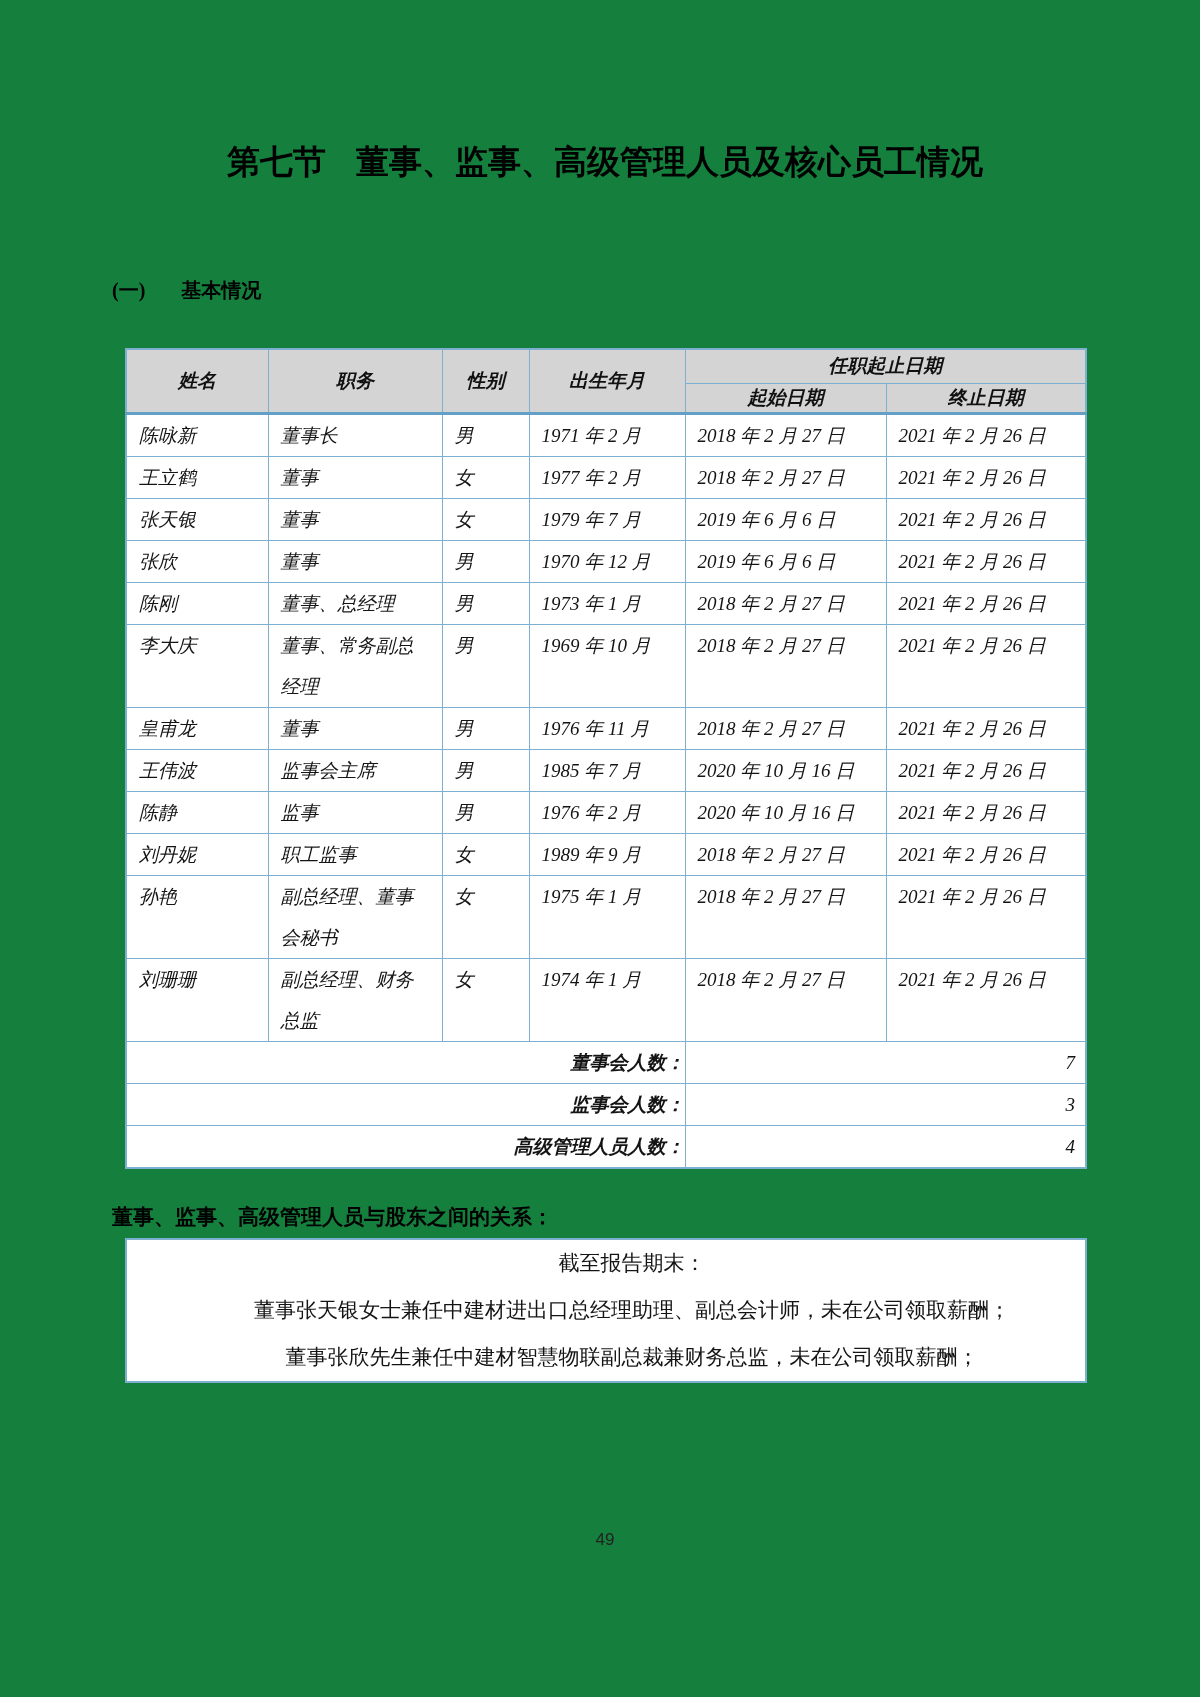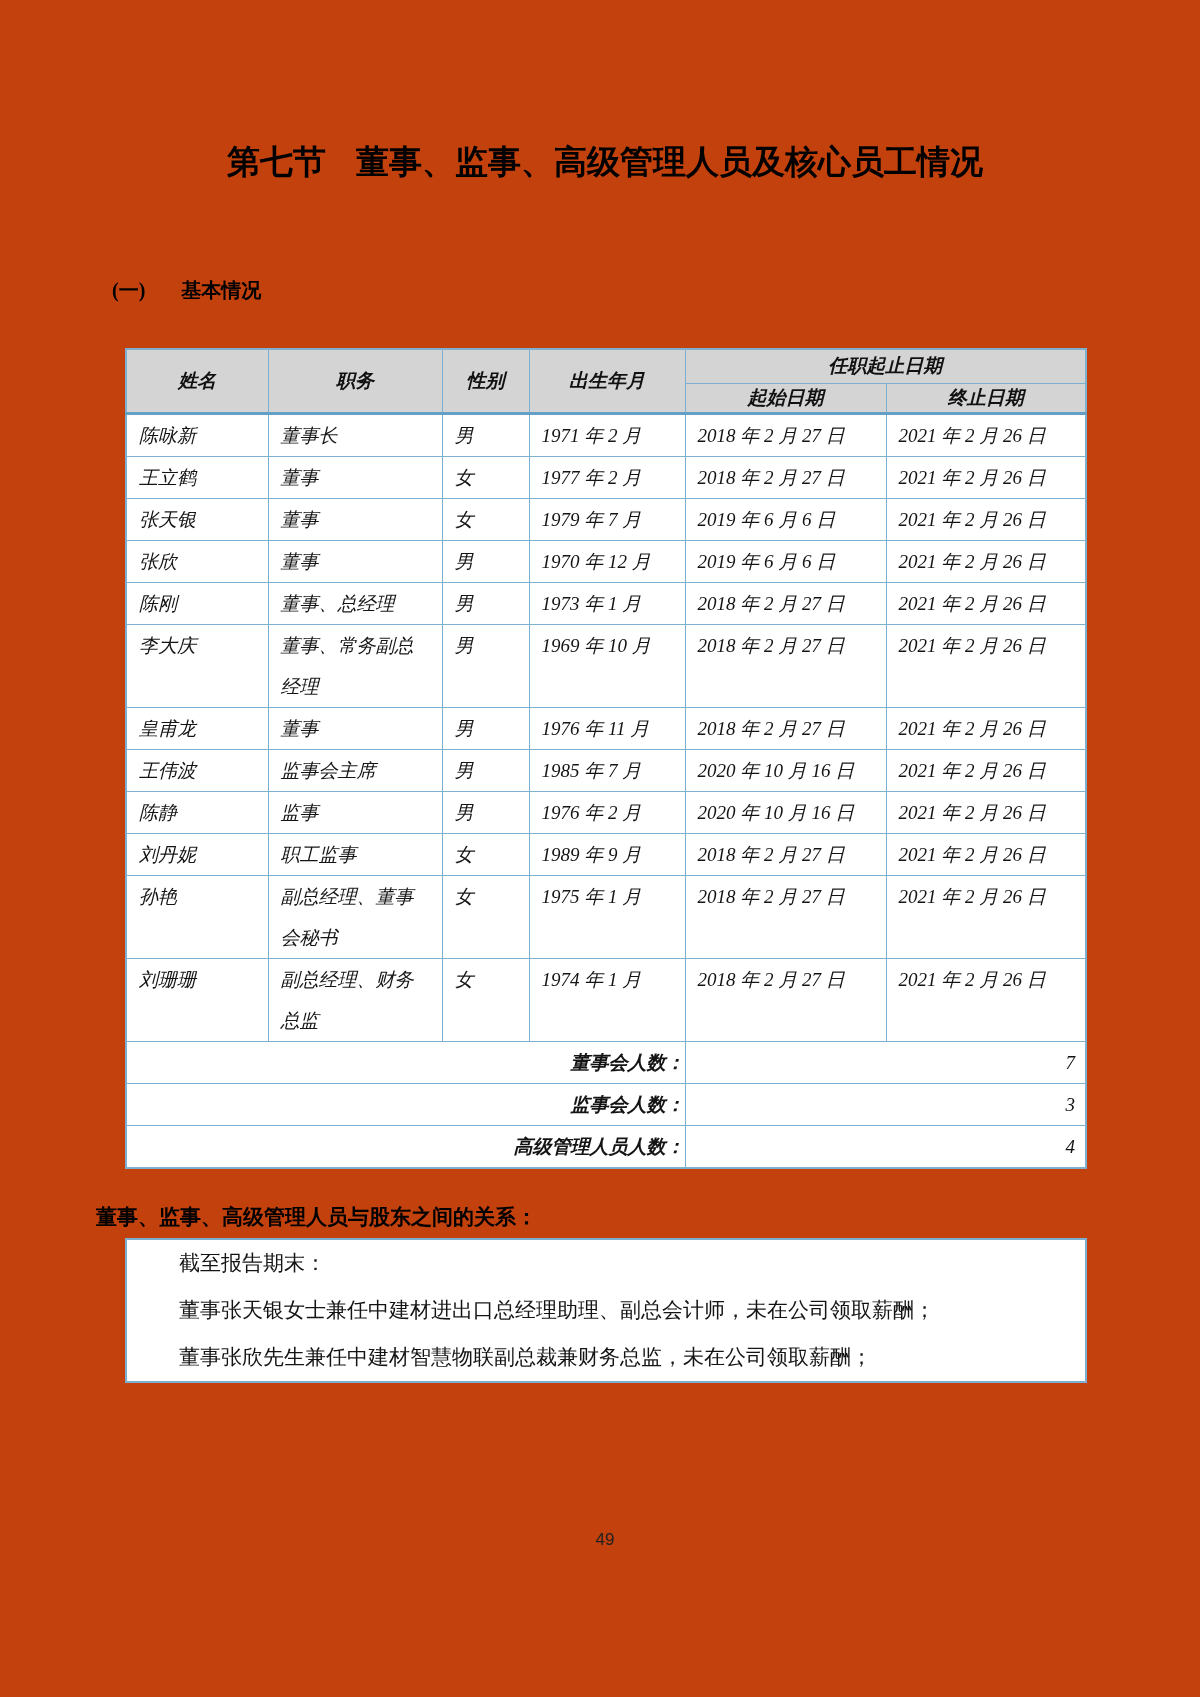--- a/index.html
+++ b/index.html
@@ -1,19 +1,19 @@
 <!DOCTYPE html>
 <html><head>
 <meta charset="utf-8">
 <style>
   html,body { margin:0; padding:0; background:#ffffff; }
   .page {
     position:relative;
     width:1200px; height:1697px;
-    background:#c2410c;
+    background:#15803d;
     font-family:"Liberation Serif","DejaVu Serif",serif;
     color:#1a1a1a;
     overflow:hidden;
   }
   
   .doc-title {
     position:absolute; top:140px; left:125px; width:960px;
     text-align:center; font-size:33px; font-weight:700; color:#000;
     line-height:44px; white-space:nowrap;
   }
@@ -55,26 +55,26 @@
   .srow { height:41px; }
   .sum-label {
     text-align:right; font-weight:700; color:#000;
     padding:0 !important;
   }
   .sum-value {
     text-align:right; padding:0 10px 0 0 !important;
   }
   
   .rel-heading {
-    position:absolute; top:1204px; left:96px;
+    position:absolute; top:1204px; left:112px;
     font-size:21px; font-weight:700; color:#000; line-height:26px; white-space:nowrap;
   }
   .rel-box {
     position:absolute; top:1238px; left:125px; width:958px;
-    border:2px solid #7dafd0; background:#fff;
+    border:2px solid #7dafd0; background:#fff;text-align:center;
   }
   .rel-box p {
     margin:0; font-size:21px; line-height:47px;
     text-indent:52px; color:#141414; white-space:nowrap;
   }
   
   .page-num {
     position:absolute; top:1530px; left:125px; width:960px;
     text-align:center; font-size:17px; color:#222;
     font-family:"Liberation Sans","DejaVu Sans",sans-serif;

